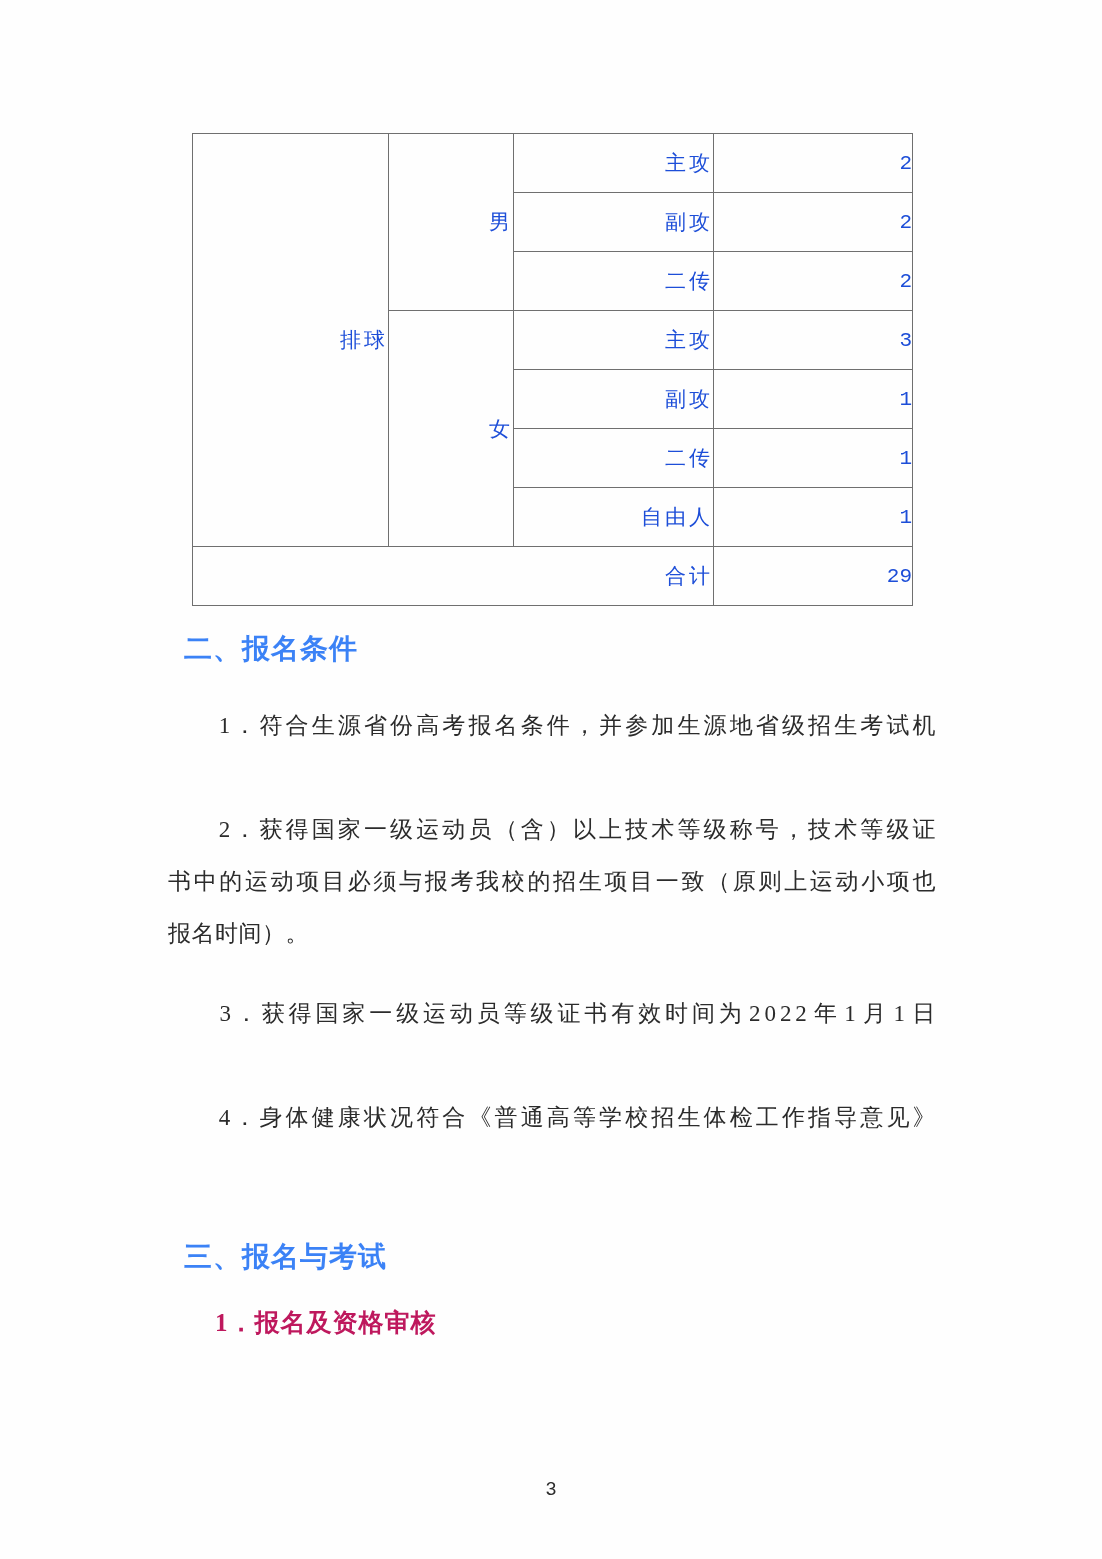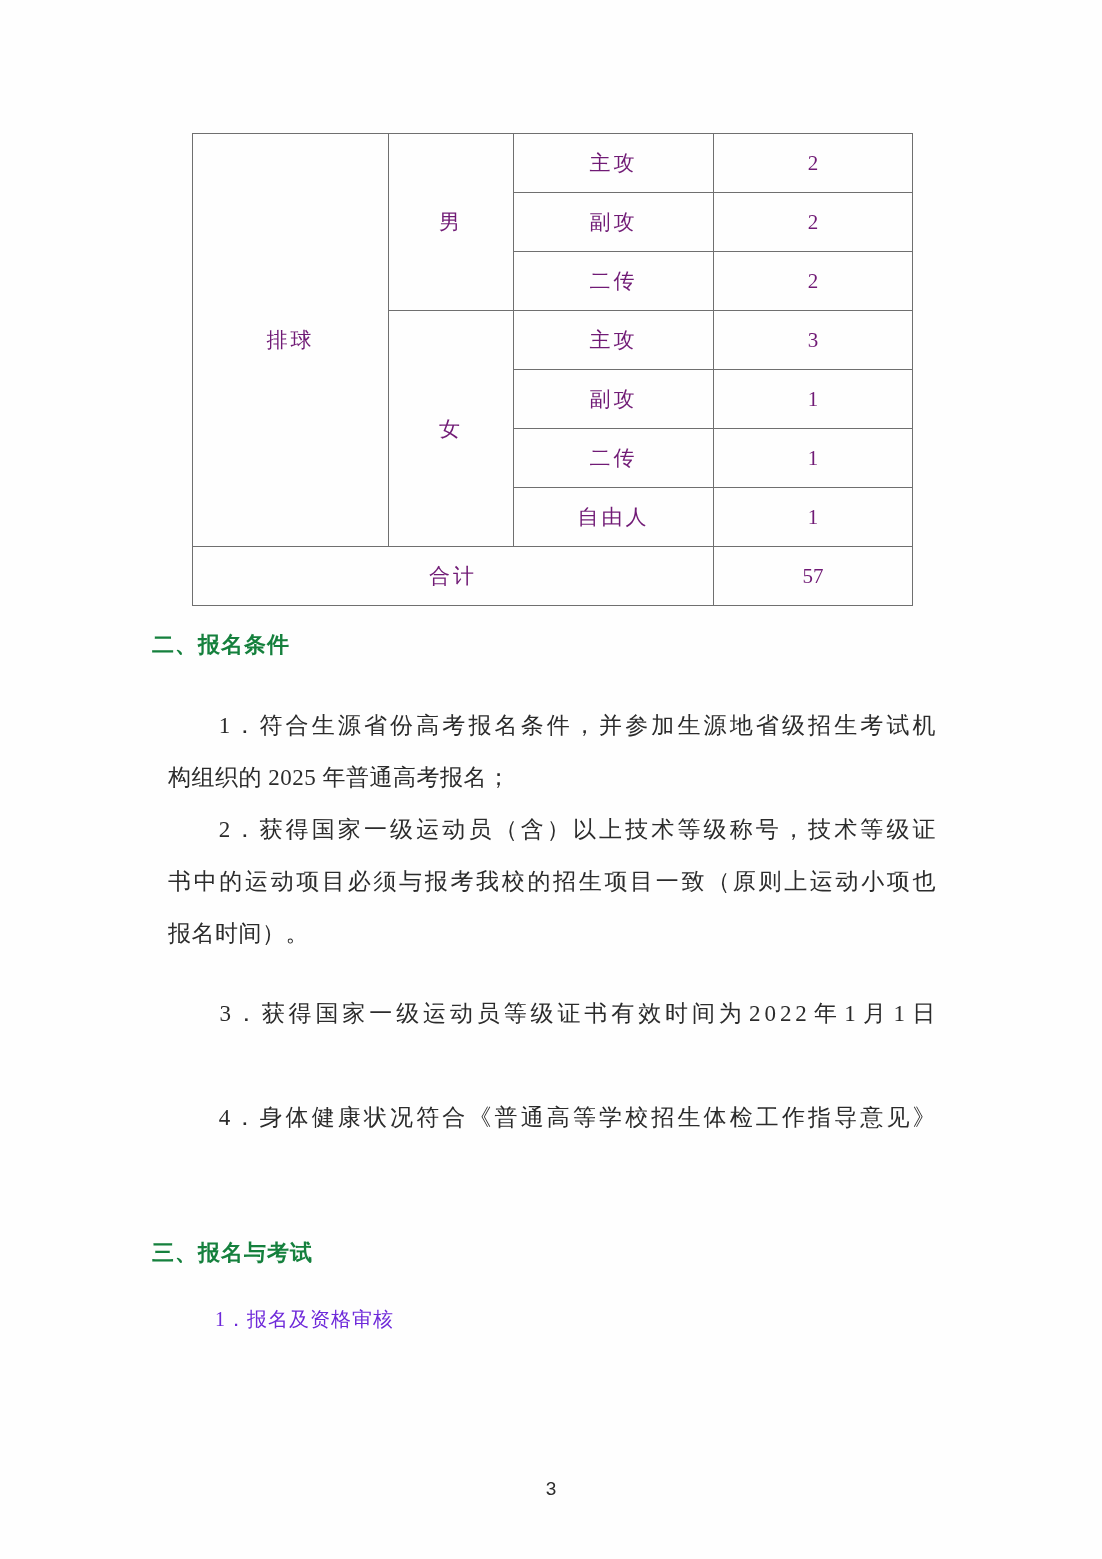--- a/index.html
+++ b/index.html
@@ -29,56 +29,56 @@
     top: 133px;
     width: 720px;
   }
   table.quota {
     border-collapse: collapse;
     width: 720px;
     table-layout: fixed;
   }
   table.quota td {
     border: 1px solid #6f6f6f;
-    text-align: center;
+    text-align: right;
     vertical-align: middle;
-    font-family: Liberation Serif, serif;
+    font-family: Liberation Mono, monospace;
     font-size: 21px;
-    color: #701a75;
+    color: #1d4ed8;
     letter-spacing: 3px;
     height: 58px;
     padding: 0;
   }
   table.quota td.num {
     letter-spacing: 0px;
     font-size: 21px;
   }
   col.c1 { width: 196px; }
   col.c2 { width: 125px; }
   col.c3 { width: 200px; }
   col.c4 { width: 199px; }
 
   
   .h2 {
     position: absolute;
-    left: 152px;
+    left: 184px;
     font-family: "Liberation Sans", "DejaVu Sans", sans-serif;
     font-weight: bold;
-    font-size: 22px;
+    font-size: 28px;
     letter-spacing: 1px;
-    color: #15803d;
+    color: #3b82f6;
   }
   .h3 {
     position: absolute;
     left: 215px;
     font-family: "Liberation Serif", "DejaVu Serif", serif;
-    font-weight: normal;
-    font-size: 20px;
+    font-weight: bold;
+    font-size: 25px;
     letter-spacing: 1px;
-    color: #6d28d9;
+    color: #be185d;
   }
 
   
   .para {
     position: absolute;
     left: 168px;
     width: 768px;
     font-family: "Liberation Serif", "DejaVu Serif", serif;
     font-size: 23px;
     line-height: 52px;
@@ -151,21 +151,21 @@
         <tr>
           <td>二传</td>
           <td class="num">1</td>
         </tr>
         <tr>
           <td>自由人</td>
           <td class="num">1</td>
         </tr>
         <tr>
           <td colspan="3">合计</td>
-          <td class="num">57</td>
+          <td class="num">29</td>
         </tr>
       </tbody>
     </table>
   </div>
 
   <div class="h2" style="top:630px;">二、报名条件</div>
 
   <div class="para" style="top:700px;">
     <span class="line stretch" style="display: flex; justify-content: space-between;">
         <span class="ind"></span>
@@ -191,21 +191,20 @@
         <span>源</span>
         <span>地</span>
         <span>省</span>
         <span>级</span>
         <span>招</span>
         <span>生</span>
         <span>考</span>
         <span>试</span>
         <span>机</span>
       </span>
-    <span class="line">构组织的 2025 年普通高考报名；</span>
   </div>
 
   <div class="para" style="top:804px;">
     <span class="line stretch" style="display: flex; justify-content: space-between;">
         <span class="ind"></span>
         <span>2</span>
         <span>．</span>
         <span>获</span>
         <span>得</span>
         <span>国</span>

